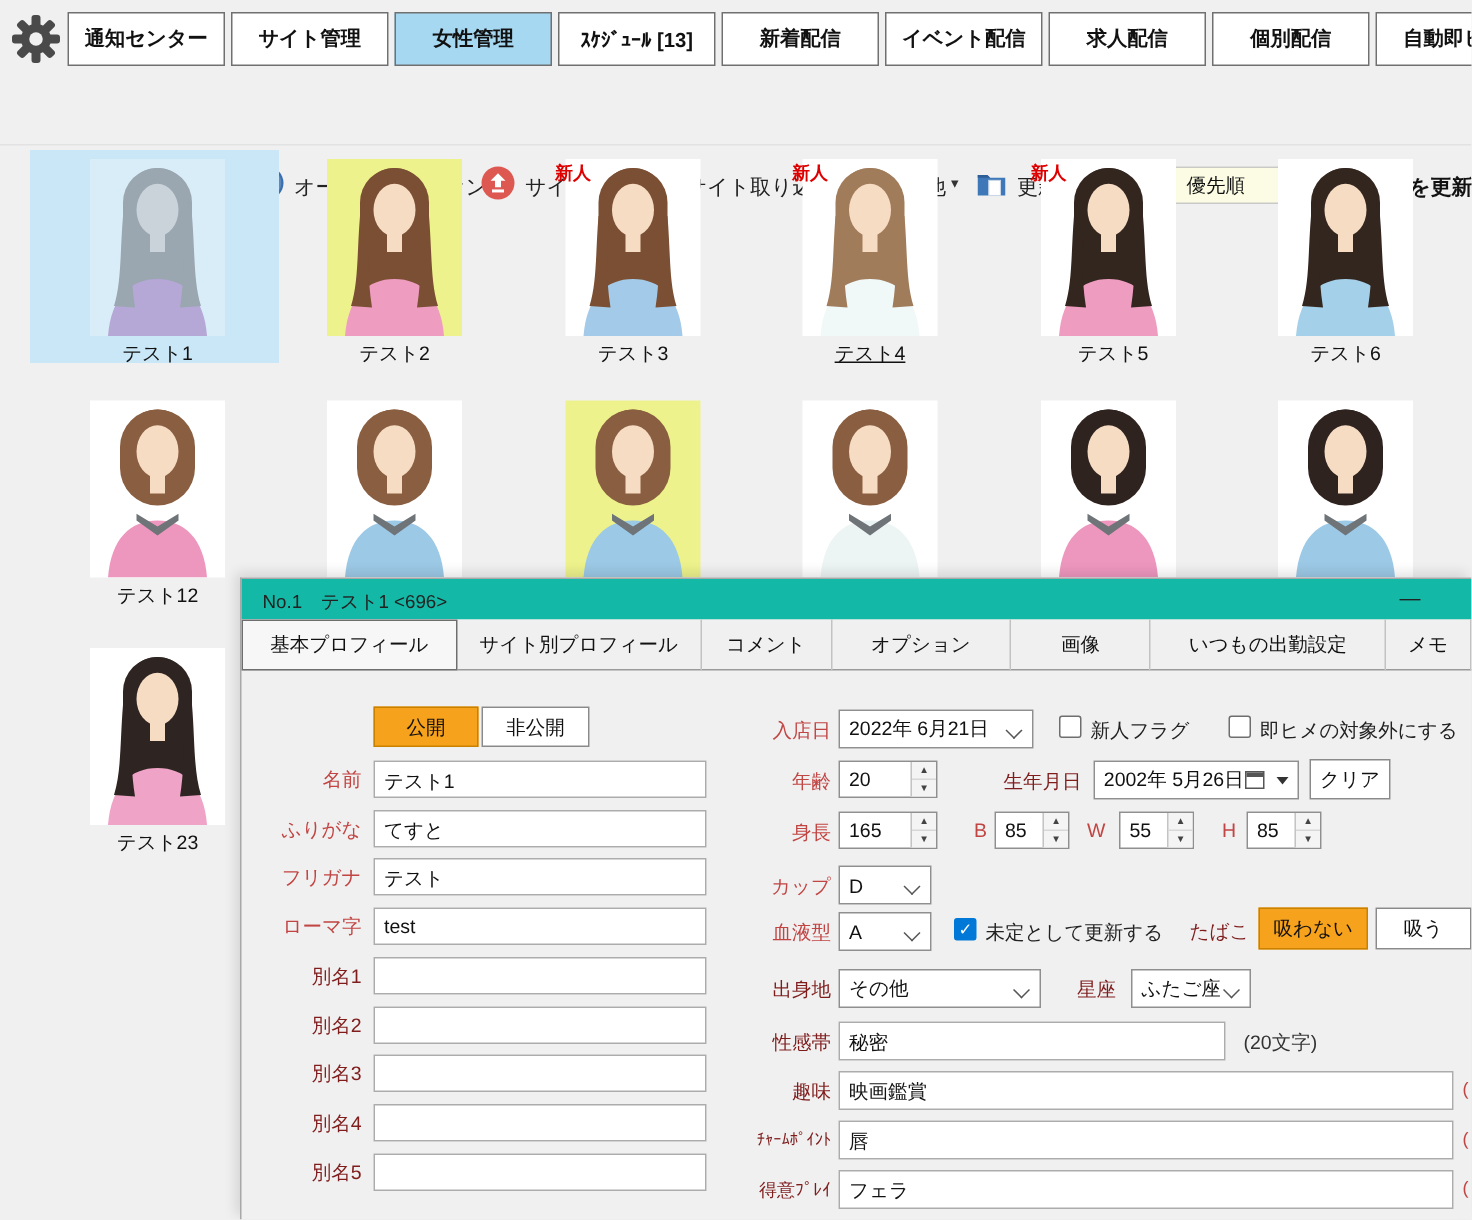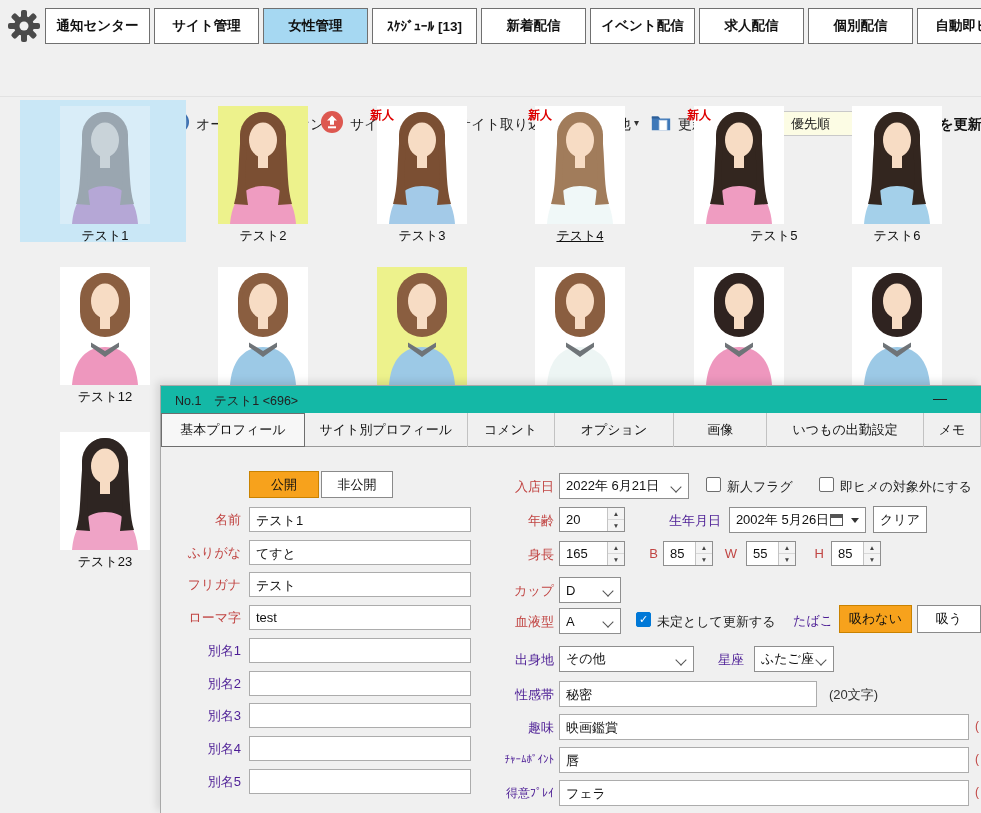--- a/index.html
+++ b/index.html
@@ -48,21 +48,21 @@
   .dlg-title{position:absolute;left:14px;top:7px;font-size:12.5px;color:#222;}
   .dlg-min{position:absolute;right:30px;top:4px;width:22px;text-align:center;font-size:14px;color:#222;cursor:default;}
   #dlg-tabs{position:absolute;left:0;top:27px;right:0;height:34px;display:flex;background:#F0F0F0;border-bottom:1px solid #9A9A9A;box-sizing:border-box;}
   .dtab{
     box-sizing:border-box;height:34px;display:flex;align-items:center;justify-content:center;
     font-size:13px;color:#111;border-right:1px solid #C2C2C2;white-space:nowrap;overflow:hidden;cursor:default;
   }
   .dtab.active{background:#F7F7F7;border:1px solid #6E6E6E;}
 
   
-  .flabel{position:absolute;font-size:13px;color:#4c1d95;text-align:right;white-space:nowrap;}
+  .flabel{position:absolute;font-size:13px;color:#7f1d1d;text-align:right;white-space:nowrap;}
   .flabel.red{color:#C14543;}
   .finput{
     position:absolute;background:#fff;border:1px solid #ACACAC;box-sizing:border-box;
     height:25px;font-size:13px;padding:4px 6px 0 6px;white-space:nowrap;overflow:hidden;
   }
   .btn-orange{
     position:absolute;background:#F7A21C;border:1px solid #C98200;box-sizing:border-box;
     display:flex;align-items:center;justify-content:center;font-size:13px;color:#111;cursor:default;
   }
   .btn-white{
@@ -231,21 +231,21 @@
     <div class="photo-item" style="left: 694px; top: 9px; background: rgb(255, 255, 255);"><svg viewBox="0 0 90 118" width="90" height="118">
         <rect x="22" y="6" width="46" height="96" rx="23" fill="#33261F"></rect>
         <ellipse cx="45" cy="34" rx="14" ry="17.5" fill="#F7DCC4"></ellipse>
         <rect x="40" y="46" width="10" height="16" fill="#F7DCC4"></rect>
         <path d="M45 6 C31 6 24 17 24 33 C26 21 32 14.5 45 14.5 C58 14.5 64 21 66 33 C66 17 59 6 45 6 Z" fill="#33261F"></path>
         <path d="M12 118 C14 92 27 80 45 80 C63 80 76 92 78 118 Z" fill="#EF9CC1"></path>
         <path d="M22 38 C20 62 21 82 16 98 L30 99 C27 80 27 60 29 42 Z" fill="#33261F"></path>
         <path d="M68 38 C70 62 69 82 74 98 L60 99 C63 80 63 60 61 42 Z" fill="#33261F"></path>
       </svg></div>
     <span class="photo-badge" style="left: 687px; top: 10px; color: rgb(222, 0, 0);">新人</span>
-    <div class="photo-label" style="left: 694px; top: 130px; font-family: Liberation Mono, monospace;">テスト5</div>
+    <div class="photo-label" style="left: 662px; top: 130px;">テスト5</div>
     <div class="photo-item" style="left: 852px; top: 9px; background: rgb(255, 255, 255);"><svg viewBox="0 0 90 118" width="90" height="118">
         <rect x="22" y="6" width="46" height="96" rx="23" fill="#33261F"></rect>
         <ellipse cx="45" cy="34" rx="14" ry="17.5" fill="#F7DCC4"></ellipse>
         <rect x="40" y="46" width="10" height="16" fill="#F7DCC4"></rect>
         <path d="M45 6 C31 6 24 17 24 33 C26 21 32 14.5 45 14.5 C58 14.5 64 21 66 33 C66 17 59 6 45 6 Z" fill="#33261F"></path>
         <path d="M12 118 C14 92 27 80 45 80 C63 80 76 92 78 118 Z" fill="#A4D0EA"></path>
         <path d="M22 38 C20 62 21 82 16 98 L30 99 C27 80 27 60 29 42 Z" fill="#33261F"></path>
         <path d="M68 38 C70 62 69 82 74 98 L60 99 C63 80 63 60 61 42 Z" fill="#33261F"></path>
       </svg></div>
     <div class="photo-label" style="left: 817px; top: 130px;">テスト6</div>

